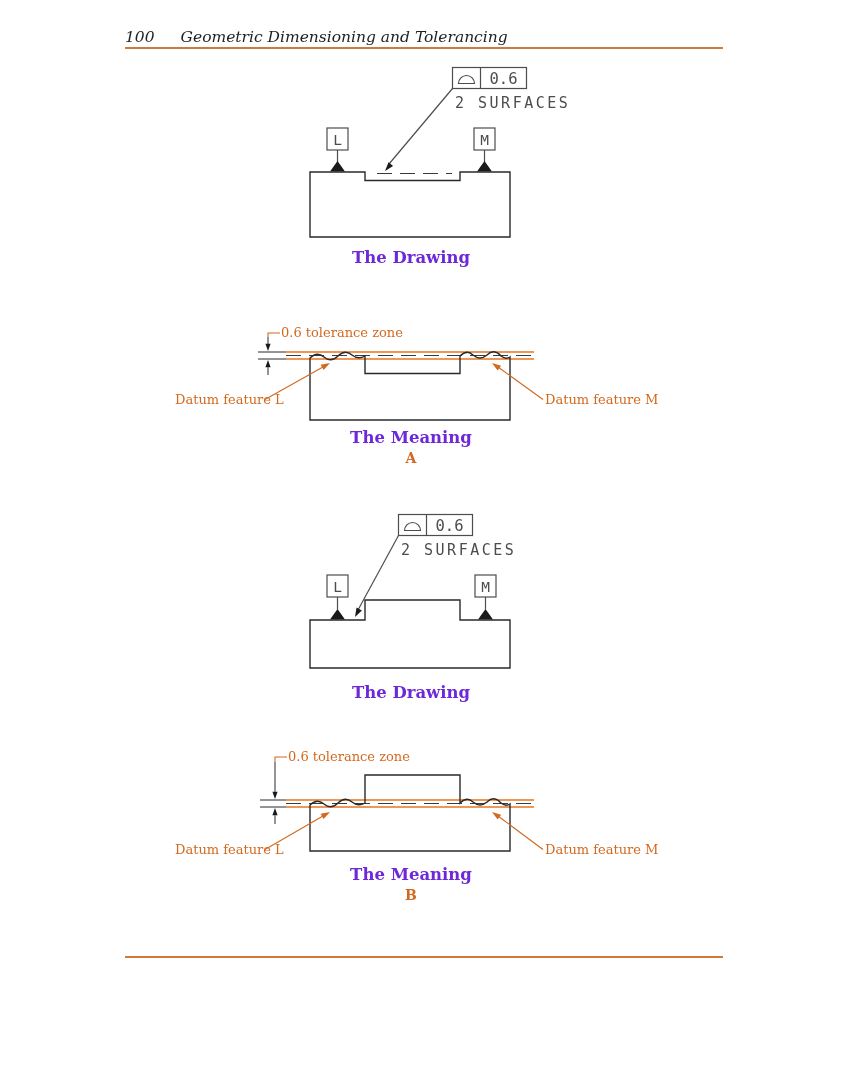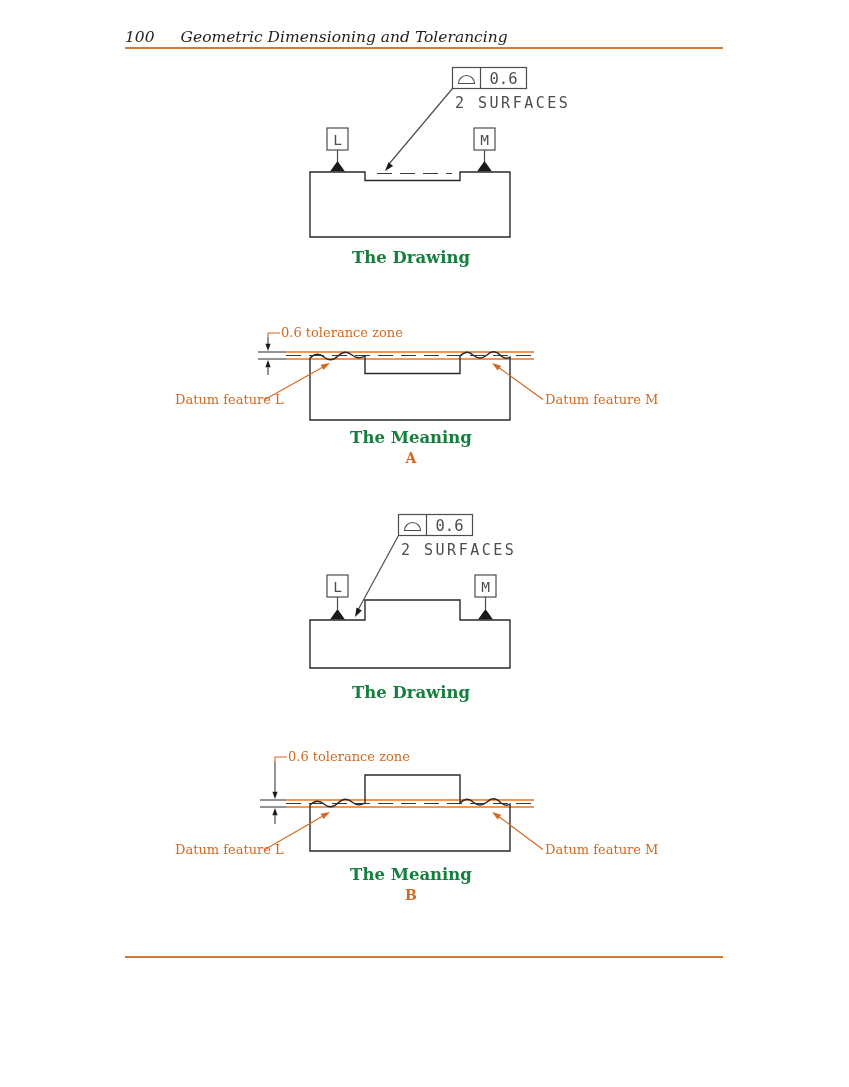--- a/index.html
+++ b/index.html
@@ -7,21 +7,21 @@
           font-family:"DejaVu Serif", serif; overflow:hidden;padding-left:8px; }
 
   .hdr { position:absolute; left:125px; top:28px; font-style:italic;
          font-size:15.5px; color:#1f1f1f; white-space:nowrap; }
   .hdr .num { margin-right:26px; }
 
   .rule { position:absolute; height:2px; background:#cf7a36; }
 
   .lbl { position:absolute; color:#d2691f; font-size:13px; white-space:nowrap; }
 
-  .fig-title { position:absolute; width:200px; text-align:center; color:#15803d;
+  .fig-title { position:absolute; width:200px; text-align:center; color:#6d28d9;
                font-weight:bold; font-size:16.5px; white-space:nowrap; }
   .fig-letter { position:absolute; width:200px; text-align:center; color:#d2691f;
                 font-weight:bold; font-size:14px; }
 
   .caption { position:absolute; left:125px; top:915px; width:600px;
              font-size:15.2px; color:#151515; line-height:1.28; }
   .cap-lead { font-weight:bold; }
 
   svg.art { position:absolute; left:0; top:0; }
 

